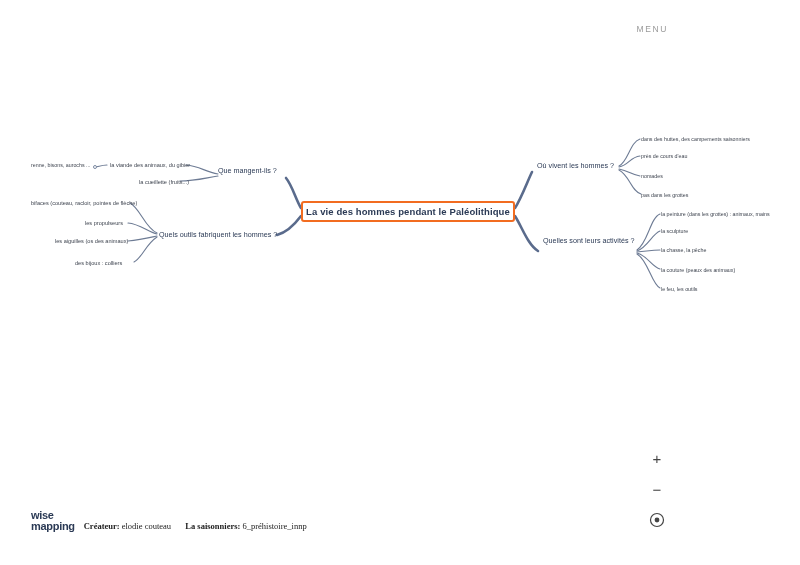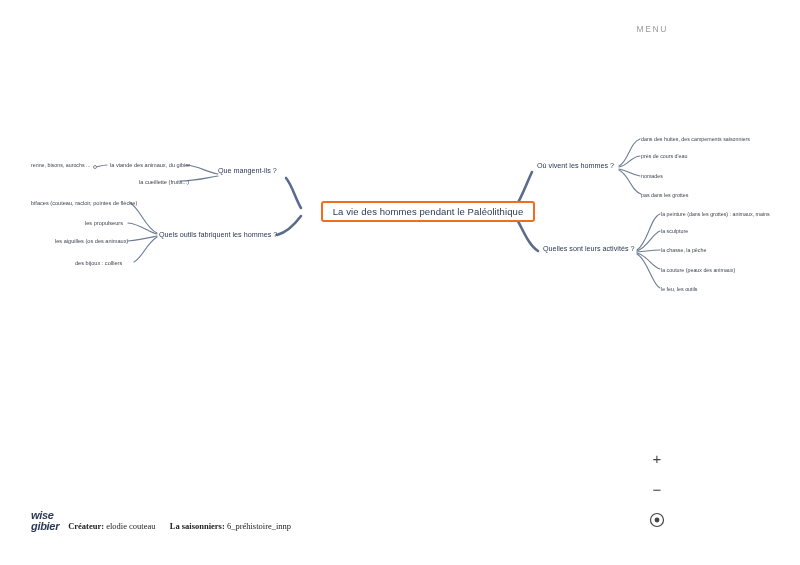--- a/index.html
+++ b/index.html
@@ -48,24 +48,23 @@
     height: 21px;
     box-sizing: border-box;
     background: #ffffff;
     border: 2px solid #f26c20;
     border-radius: 3px;
     display: flex;
     align-items: center;
     justify-content: center;
     color: #2b3a55;
     font-size: 9.5px;
-    font-weight: normal;
+    font-weight: bold;
     letter-spacing: 0.1px;
     white-space: nowrap;
-    margin-left: 20px;
   }
 
   
   .node {
     position: absolute;
     font-size: 6.5px;
     color: #3b4252;
     white-space: nowrap;
     line-height: 10px;
   }
@@ -136,21 +135,20 @@
     align-items: flex-end;
     gap: 9px;
   }
   .logo {
     font-family: "Liberation Sans", sans-serif;
     font-weight: bold;
     font-size: 11px;
     line-height: 11px;
     color: #2b3a55;
     letter-spacing: -0.3px;
-    font-style: italic;
   }
   .logo .l2 { color: #2b3a55; }
   .footer-text {
     font-family: "Liberation Serif", serif;
     font-size: 8.5px;
     color: #222;
     padding-bottom: 1px;
   }
   .footer-text b { font-weight: bold; margin-top: 40px; }
   .footer-sep { display: inline-block; width: 10px; }
@@ -212,42 +210,42 @@
   <div class="node sub" style="left:85px; top:218px;">les propulseurs</div>
   <div class="node sub" style="left:55px; top:236px;">les aiguilles (os des animaux)</div>
   <div class="node sub" style="left:75px; top:258px;">des bijoux : colliers</div>
 
   <div class="node main" style="left:537px; top:161px;">Où vivent les hommes ?</div>
   <div class="node leaf" style="left:641px; top:134px;">dans des huttes, des campements saisonniers</div>
   <div class="node leaf" style="left:641px; top:151px;">près de cours d'eau</div>
   <div class="node leaf" style="left:641px; top:171px;">nomades</div>
   <div class="node leaf" style="left:641px; top:190px;">pas dans les grottes</div>
 
-  <div class="node main" style="left:543px; top:244px;">Quelles sont leurs activités ?</div>
+  <div class="node main" style="left:543px; top:236px;">Quelles sont leurs activités ?</div>
   <div class="node leaf" style="left:661px; top:209px;">la peinture (dans les grottes) : animaux, mains</div>
   <div class="node leaf" style="left:661px; top:226px;">la sculpture</div>
   <div class="node leaf" style="left:661px; top:245px;">la chasse, la pêche</div>
   <div class="node leaf" style="left:661px; top:265px;">la couture (peaux des animaux)</div>
   <div class="node leaf" style="left:661px; top:284px;">le feu, les outils</div>
 
   <div class="zoom-controls">
     <div class="zoom-btn">+</div>
     <div class="zoom-btn">−</div>
     <div class="center-btn">
       <svg width="16" height="16" viewBox="0 0 16 16">
         <circle cx="8" cy="8" r="6.5" fill="none" stroke="#444" stroke-width="1.2"></circle>
         <circle cx="8" cy="8" r="2.4" fill="#444"></circle>
       </svg>
     </div>
   </div>
 
   <div class="footer">
     <div class="logo">
       <div>wise</div>
-      <div class="l2">gibier</div>
+      <div class="l2">mapping</div>
     </div>
     <div class="footer-text">
       <b>Créateur:</b>
       <span>elodie couteau</span>
       <span class="footer-sep"></span>
       <b>La saisonniers:</b>
       <span>6_préhistoire_innp</span>
     </div>
   </div>
 

